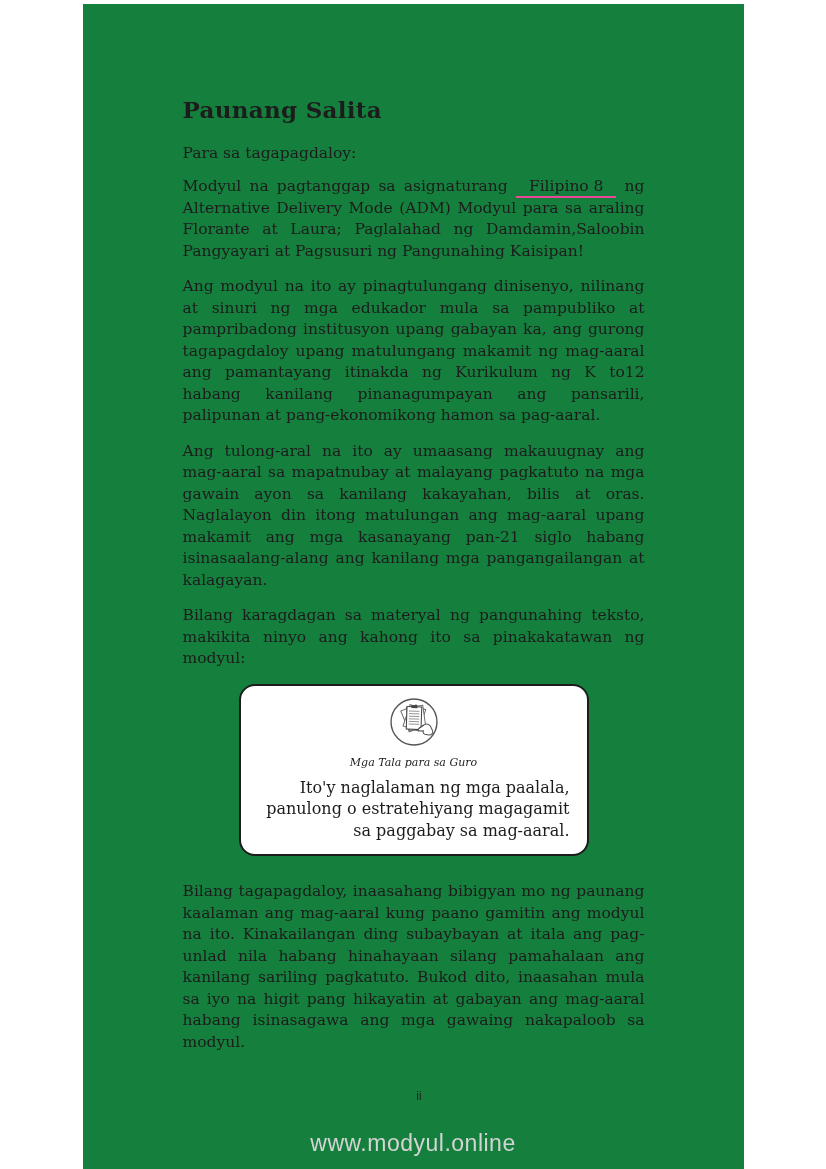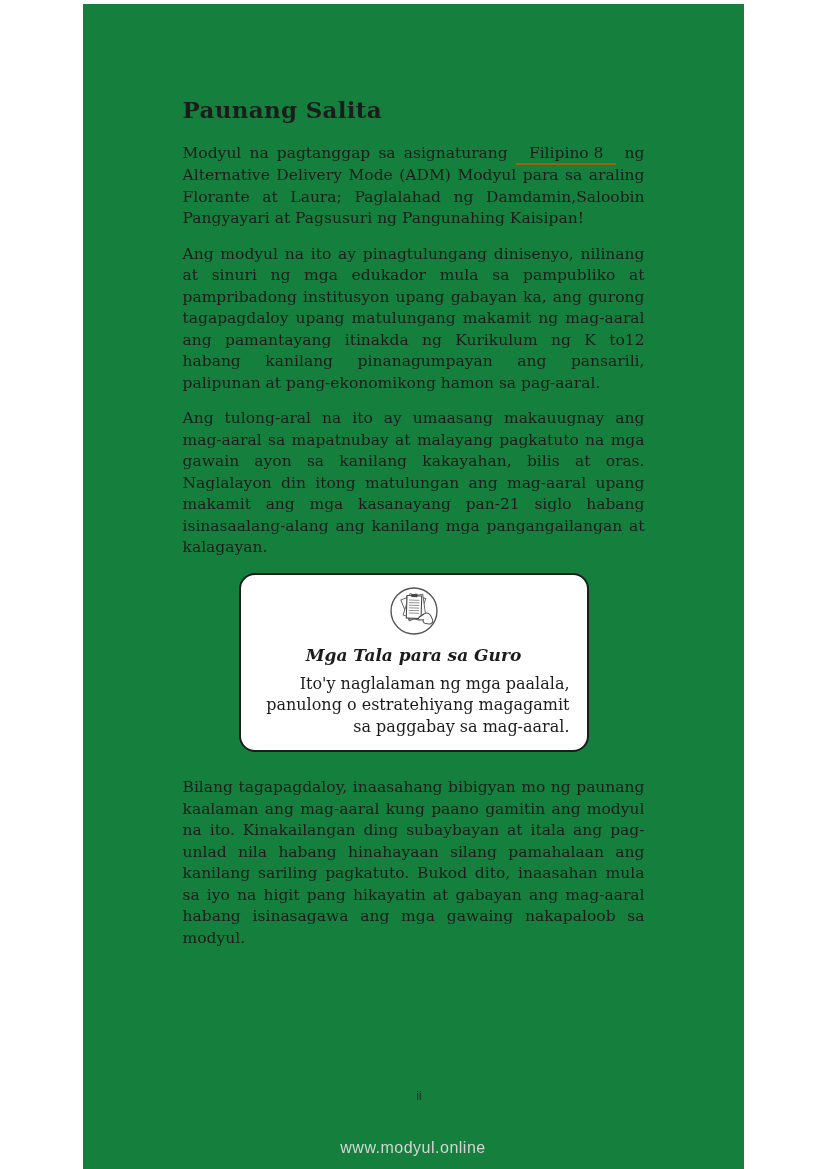--- a/index.html
+++ b/index.html
@@ -30,40 +30,40 @@
   }
   .para {
     font-size: 15.5px;
     line-height: 21.5px;
     text-align: justify;
     margin-bottom: 14px;
   }
   .blank-underlined {
     display: inline-block;
     padding: 0 13px;
-    border-bottom: 2px solid #a16207;
+    border-bottom: 2px solid #ec4899;
     line-height: 19px;
   }
   .note-box {
     width: 350px;
     margin: 13px auto 25px auto;
     border: 2px solid #1c1c1c;
     border-radius: 16px;
     padding: 10px 17px 13px 17px;
     background: #ffffff;
   }
   .note-icon-wrap {
     text-align: center;
     margin-bottom: 4px;
   }
   .note-title {
     text-align: center;
-    font-weight: bold;
+    font-weight: normal;
     font-style: italic;
-    font-size: 17px;
+    font-size: 11px;
     margin-bottom: 8px;
   }
   .note-body {
     font-size: 16px;
     line-height: 21.5px;
     text-align: right;
   }
   .page-number {
     position: absolute;
     left: 12px;
@@ -74,44 +74,46 @@
     font-size: 12px;
     color: #222222;
   }
   .watermark {
     position: absolute;
     left: 0;
     right: 0;
     bottom: 16px;
     text-align: center;
     font-family: "Liberation Sans", sans-serif;
-    font-size: 16px;
+    font-size: 23px;
     letter-spacing: 0.5px;
     color: #d4d4d4;
   }
 </style>
 </head>
 <body>
 
 <div class="page">
   <div class="content">
 
     <h1 class="doc-title">Paunang Salita</h1>
 
+    <p class="salutation">Para sa tagapagdaloy:</p>
 
     <p class="para">
       <span>Modyul na pagtanggap sa asignaturang</span>
       <span class="blank-underlined">Filipino 8</span>
       <span>ng Alternative Delivery Mode (ADM) Modyul para sa araling Florante at Laura; Paglalahad ng Damdamin,Saloobin Pangyayari at Pagsusuri ng Pangunahing Kaisipan!</span>
     </p>
 
     <p class="para">Ang modyul na ito ay pinagtulungang dinisenyo, nilinang at sinuri ng mga edukador mula sa pampubliko at pampribadong institusyon upang gabayan ka, ang gurong tagapagdaloy upang matulungang makamit ng mag-aaral ang pamantayang itinakda ng Kurikulum ng K to12 habang kanilang pinanagumpayan ang pansarili, palipunan at pang-ekonomikong hamon sa pag-aaral.</p>
 
     <p class="para">Ang tulong-aral na ito ay umaasang makauugnay ang mag-aaral sa mapatnubay at malayang pagkatuto na mga gawain ayon sa kanilang kakayahan, bilis at oras. Naglalayon din itong matulungan ang mag-aaral upang makamit ang mga kasanayang pan-21 siglo habang isinasaalang-alang ang kanilang mga pangangailangan at kalagayan.</p>
 
+    <p class="para">Bilang karagdagan sa materyal ng pangunahing teksto, makikita ninyo ang kahong ito sa pinakakatawan ng modyul:</p>
 
     <div class="note-box">
       <div class="note-icon-wrap">
         <svg width="52" height="52" viewBox="0 0 60 60" aria-hidden="true">
           <circle cx="30" cy="30" r="26.5" fill="none" stroke="#555" stroke-width="1.6"></circle>
 
           <g stroke="#666" stroke-width="1.1" fill="#ffffff">
             <rect x="19" y="13" width="19" height="26" transform="rotate(-22 28 26)"></rect>
             <rect x="21" y="12" width="19" height="26" transform="rotate(18 30 25)"></rect>
             <rect x="23" y="12" width="19" height="27" transform="rotate(-8 32 25)"></rect>

